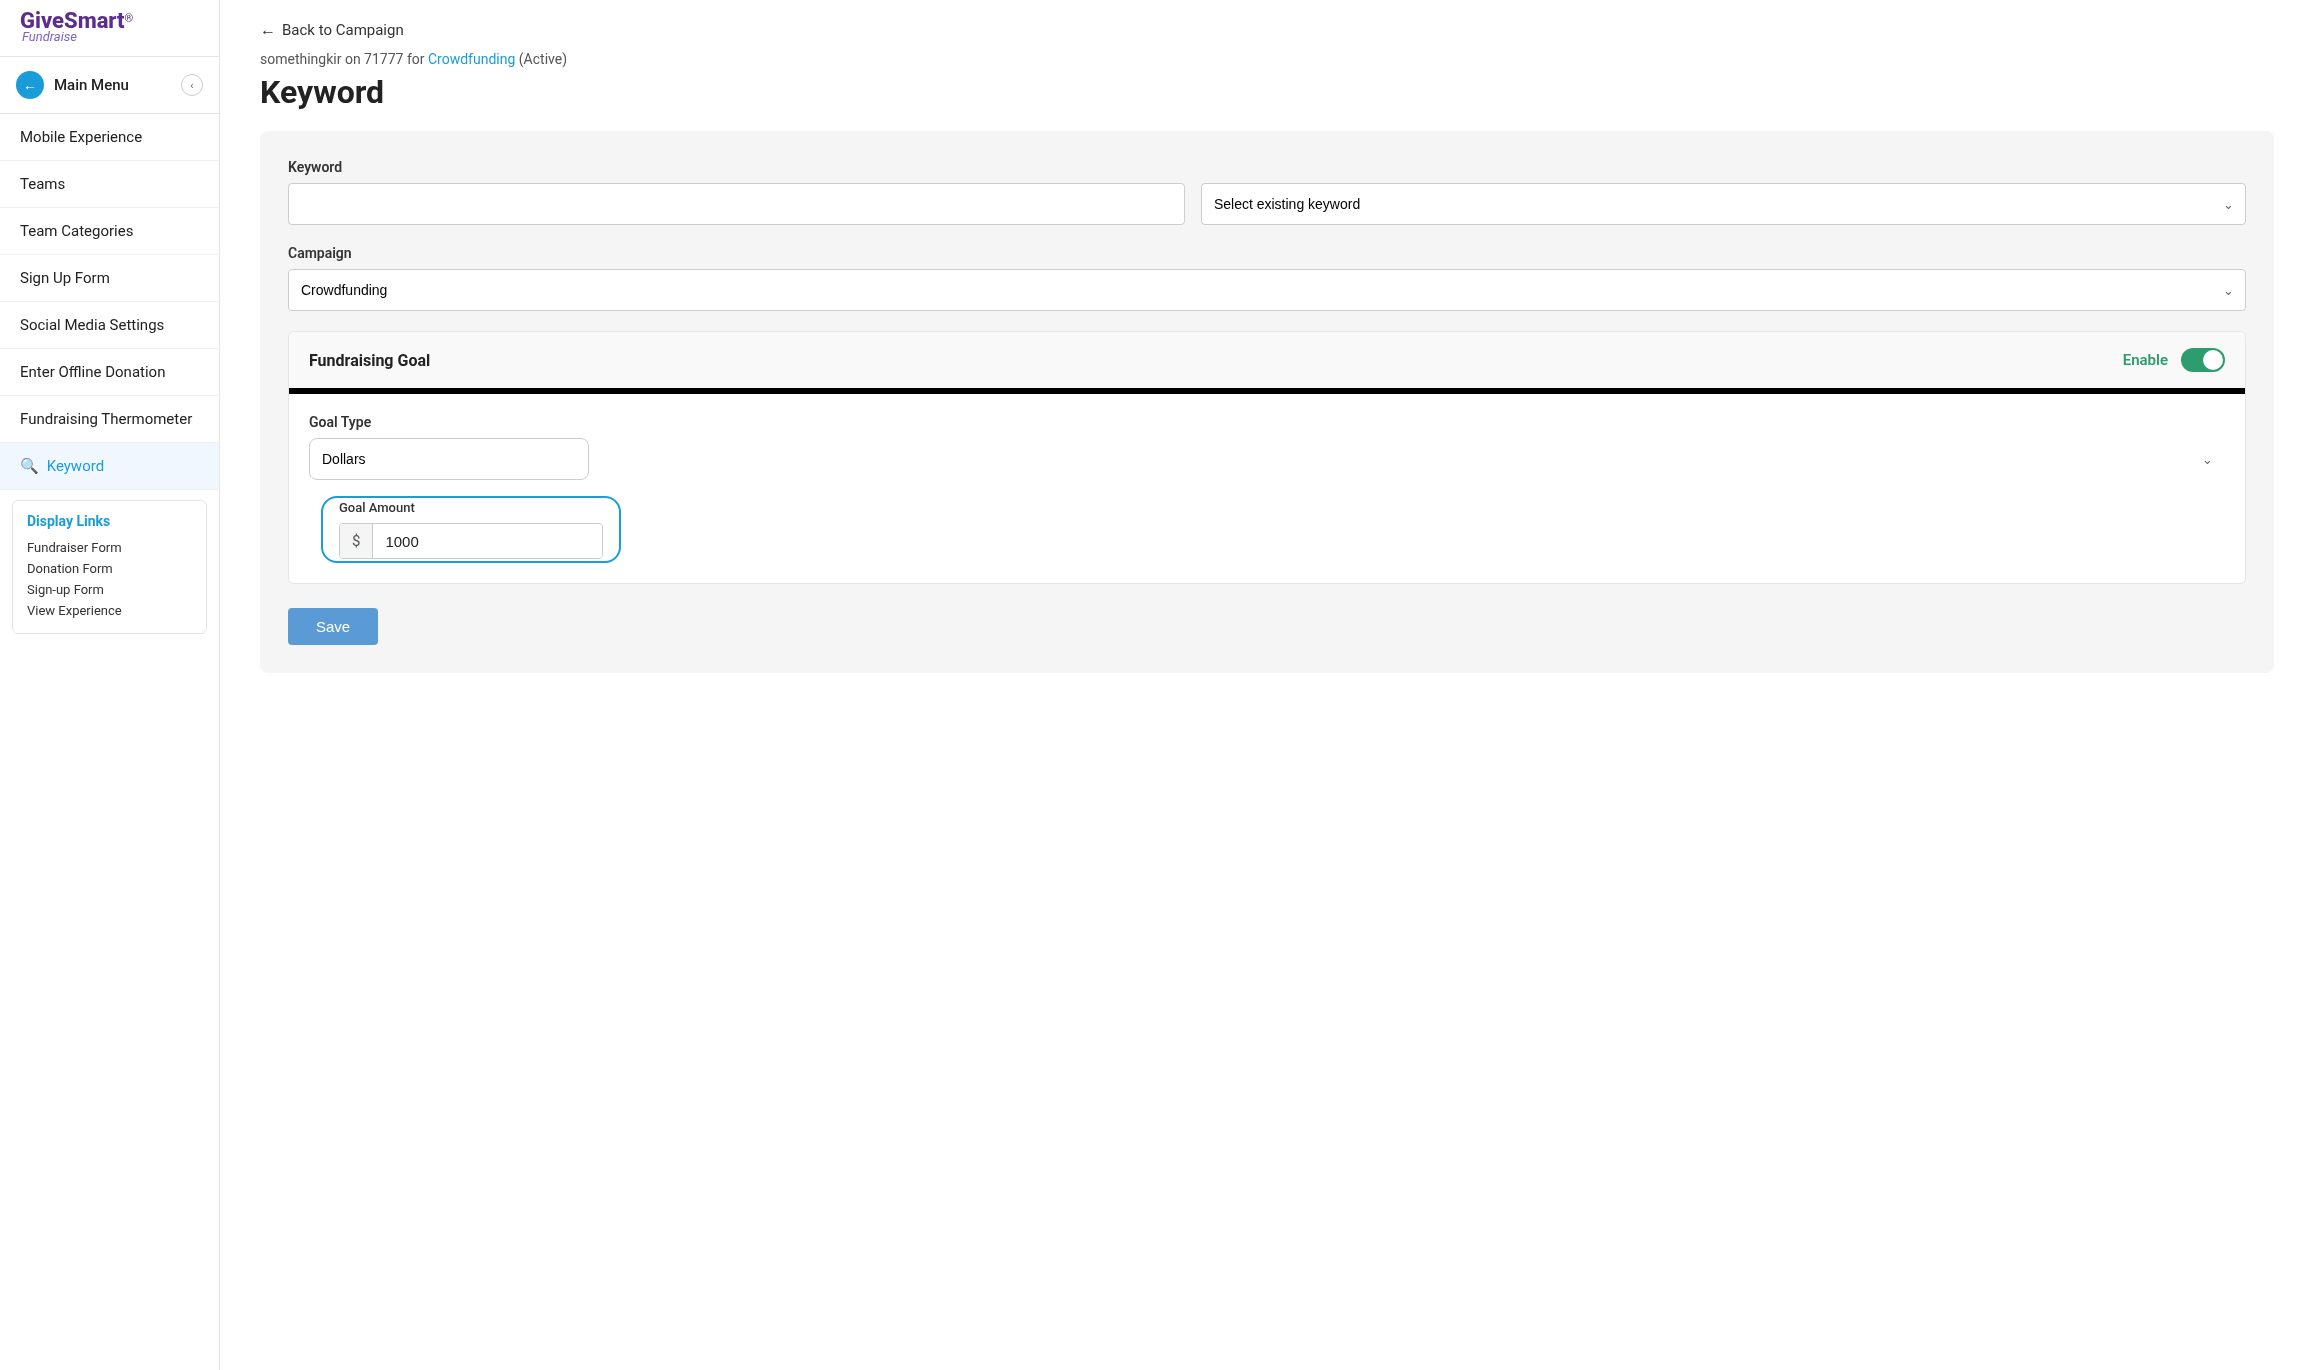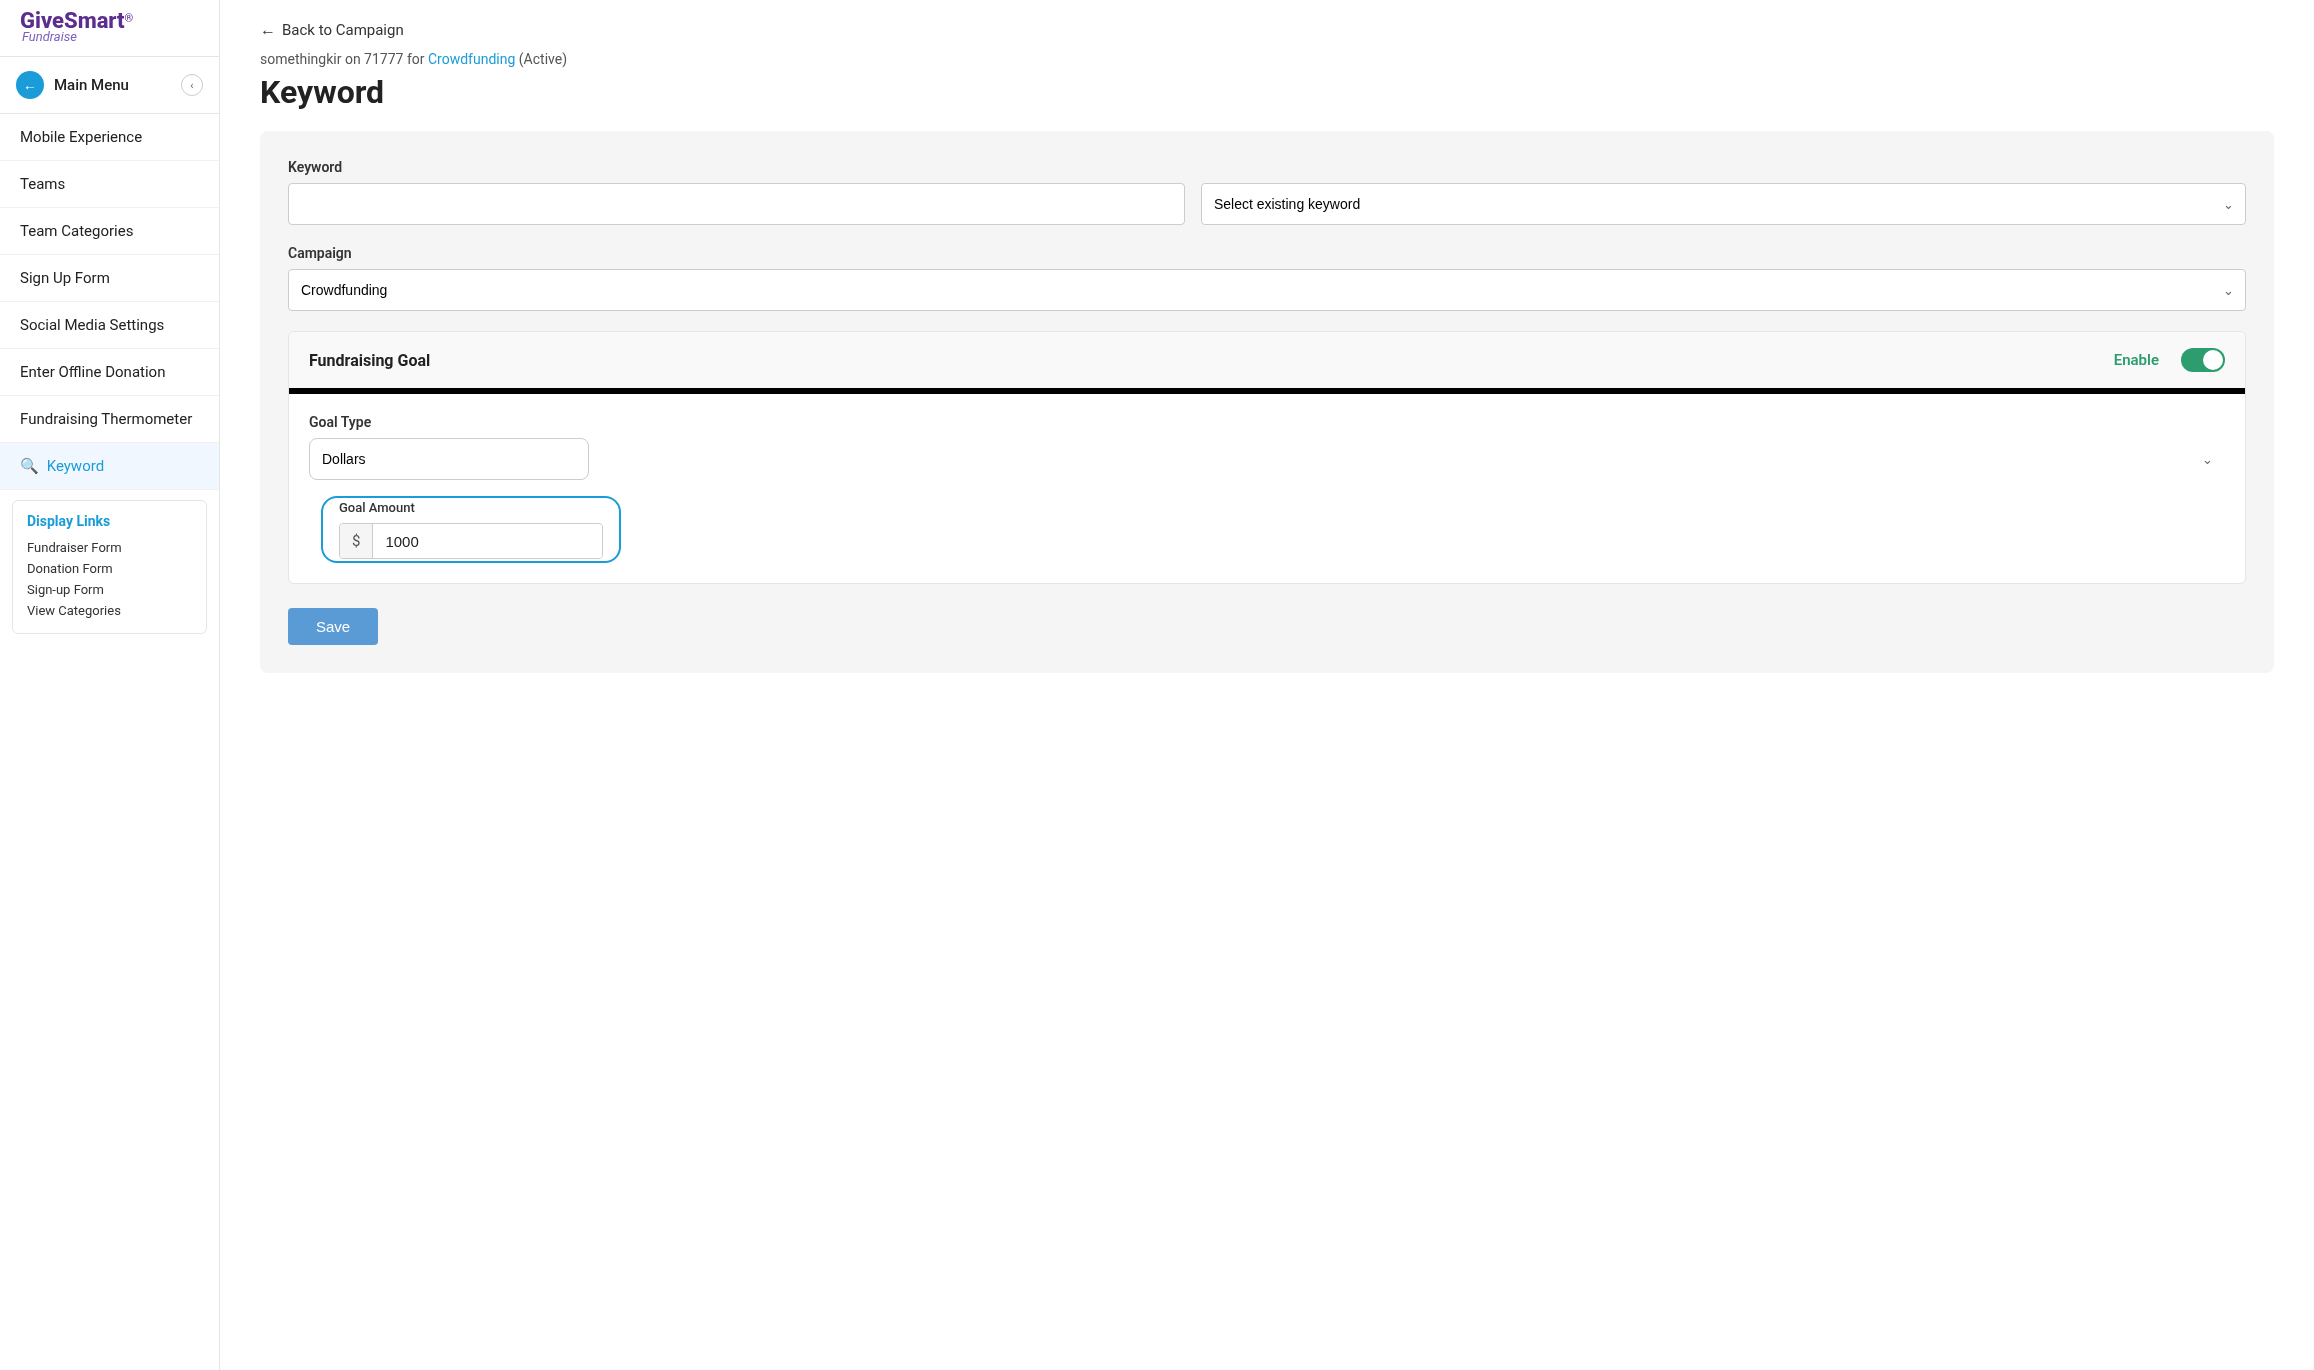--- a/index.html
+++ b/index.html
@@ -235,21 +235,21 @@
 
     .fundraising-goal-title {
       font-size: 16px;
       font-weight: 700;
       color: #222;
     }
 
     .enable-row {
       display: flex;
       align-items: center;
-      gap: 22px;
+      gap: 13px;
       text-align: right;
     }
 
     .enable-label {
       font-size: 15px;
       color: #2d9c6e;
       font-weight: 600;
     }
 
     .toggle {
@@ -375,21 +375,21 @@
   <div class="nav-item nav-item-active">
     <span>🔍</span>
     <span>Keyword</span>
   </div>
 
   <div class="display-links">
     <div class="display-links-title">Display Links</div>
     <div class="display-link-item">Fundraiser Form</div>
     <div class="display-link-item">Donation Form</div>
     <div class="display-link-item">Sign-up Form</div>
-    <div class="display-link-item">View Categories</div>
+    <div class="display-link-item">View Experience</div>
   </div>
 </div>
 
 <div class="main-content">
   <div class="top-bar">
     <div class="back-link">
       <span class="back-arrow">←</span>
       <span>Back to Campaign</span>
     </div>
     <div class="breadcrumb">

